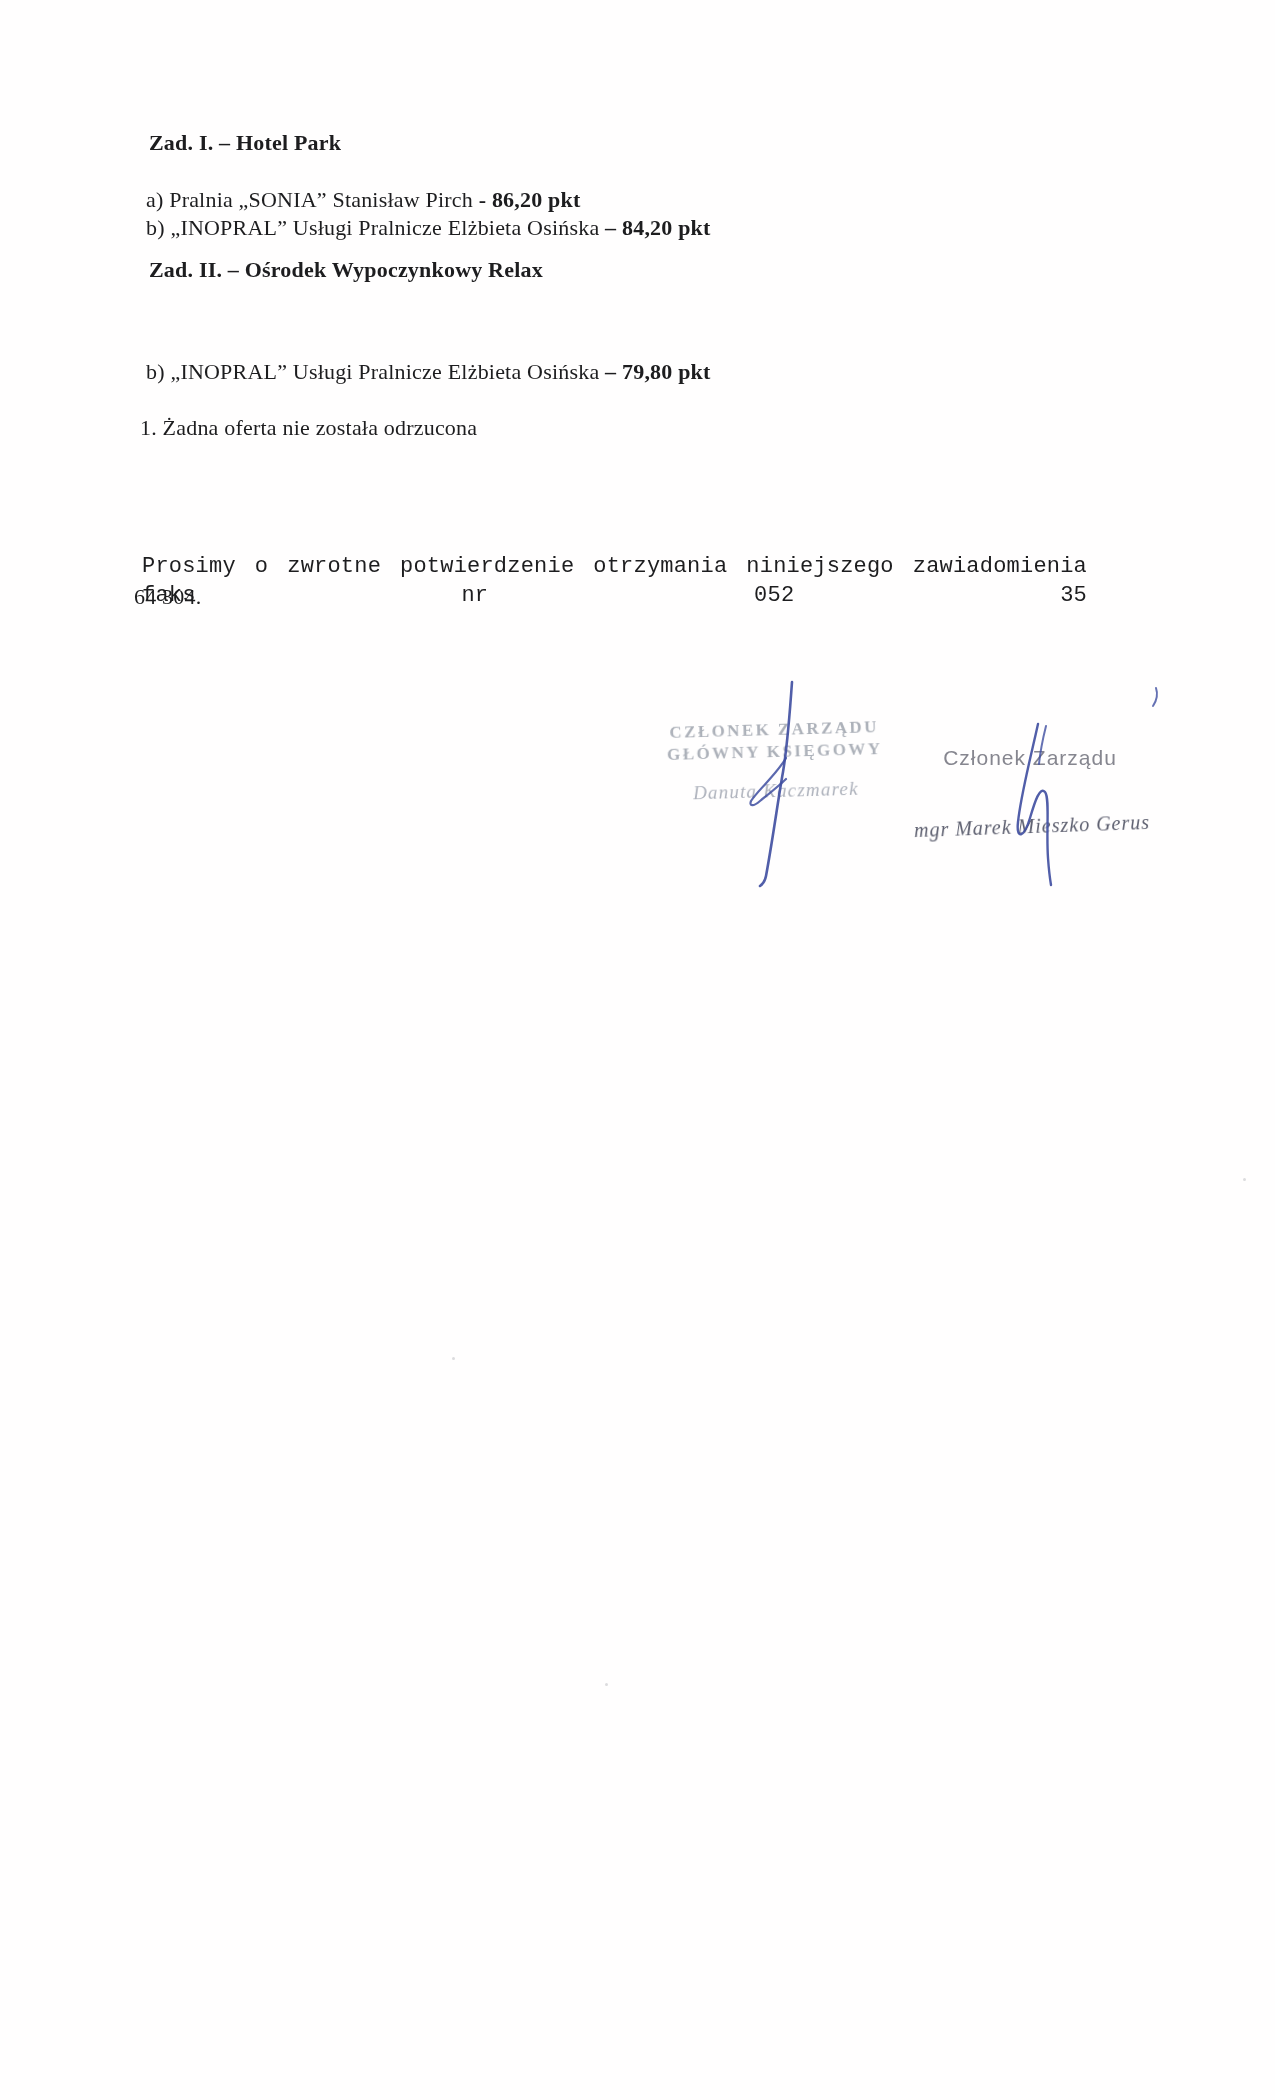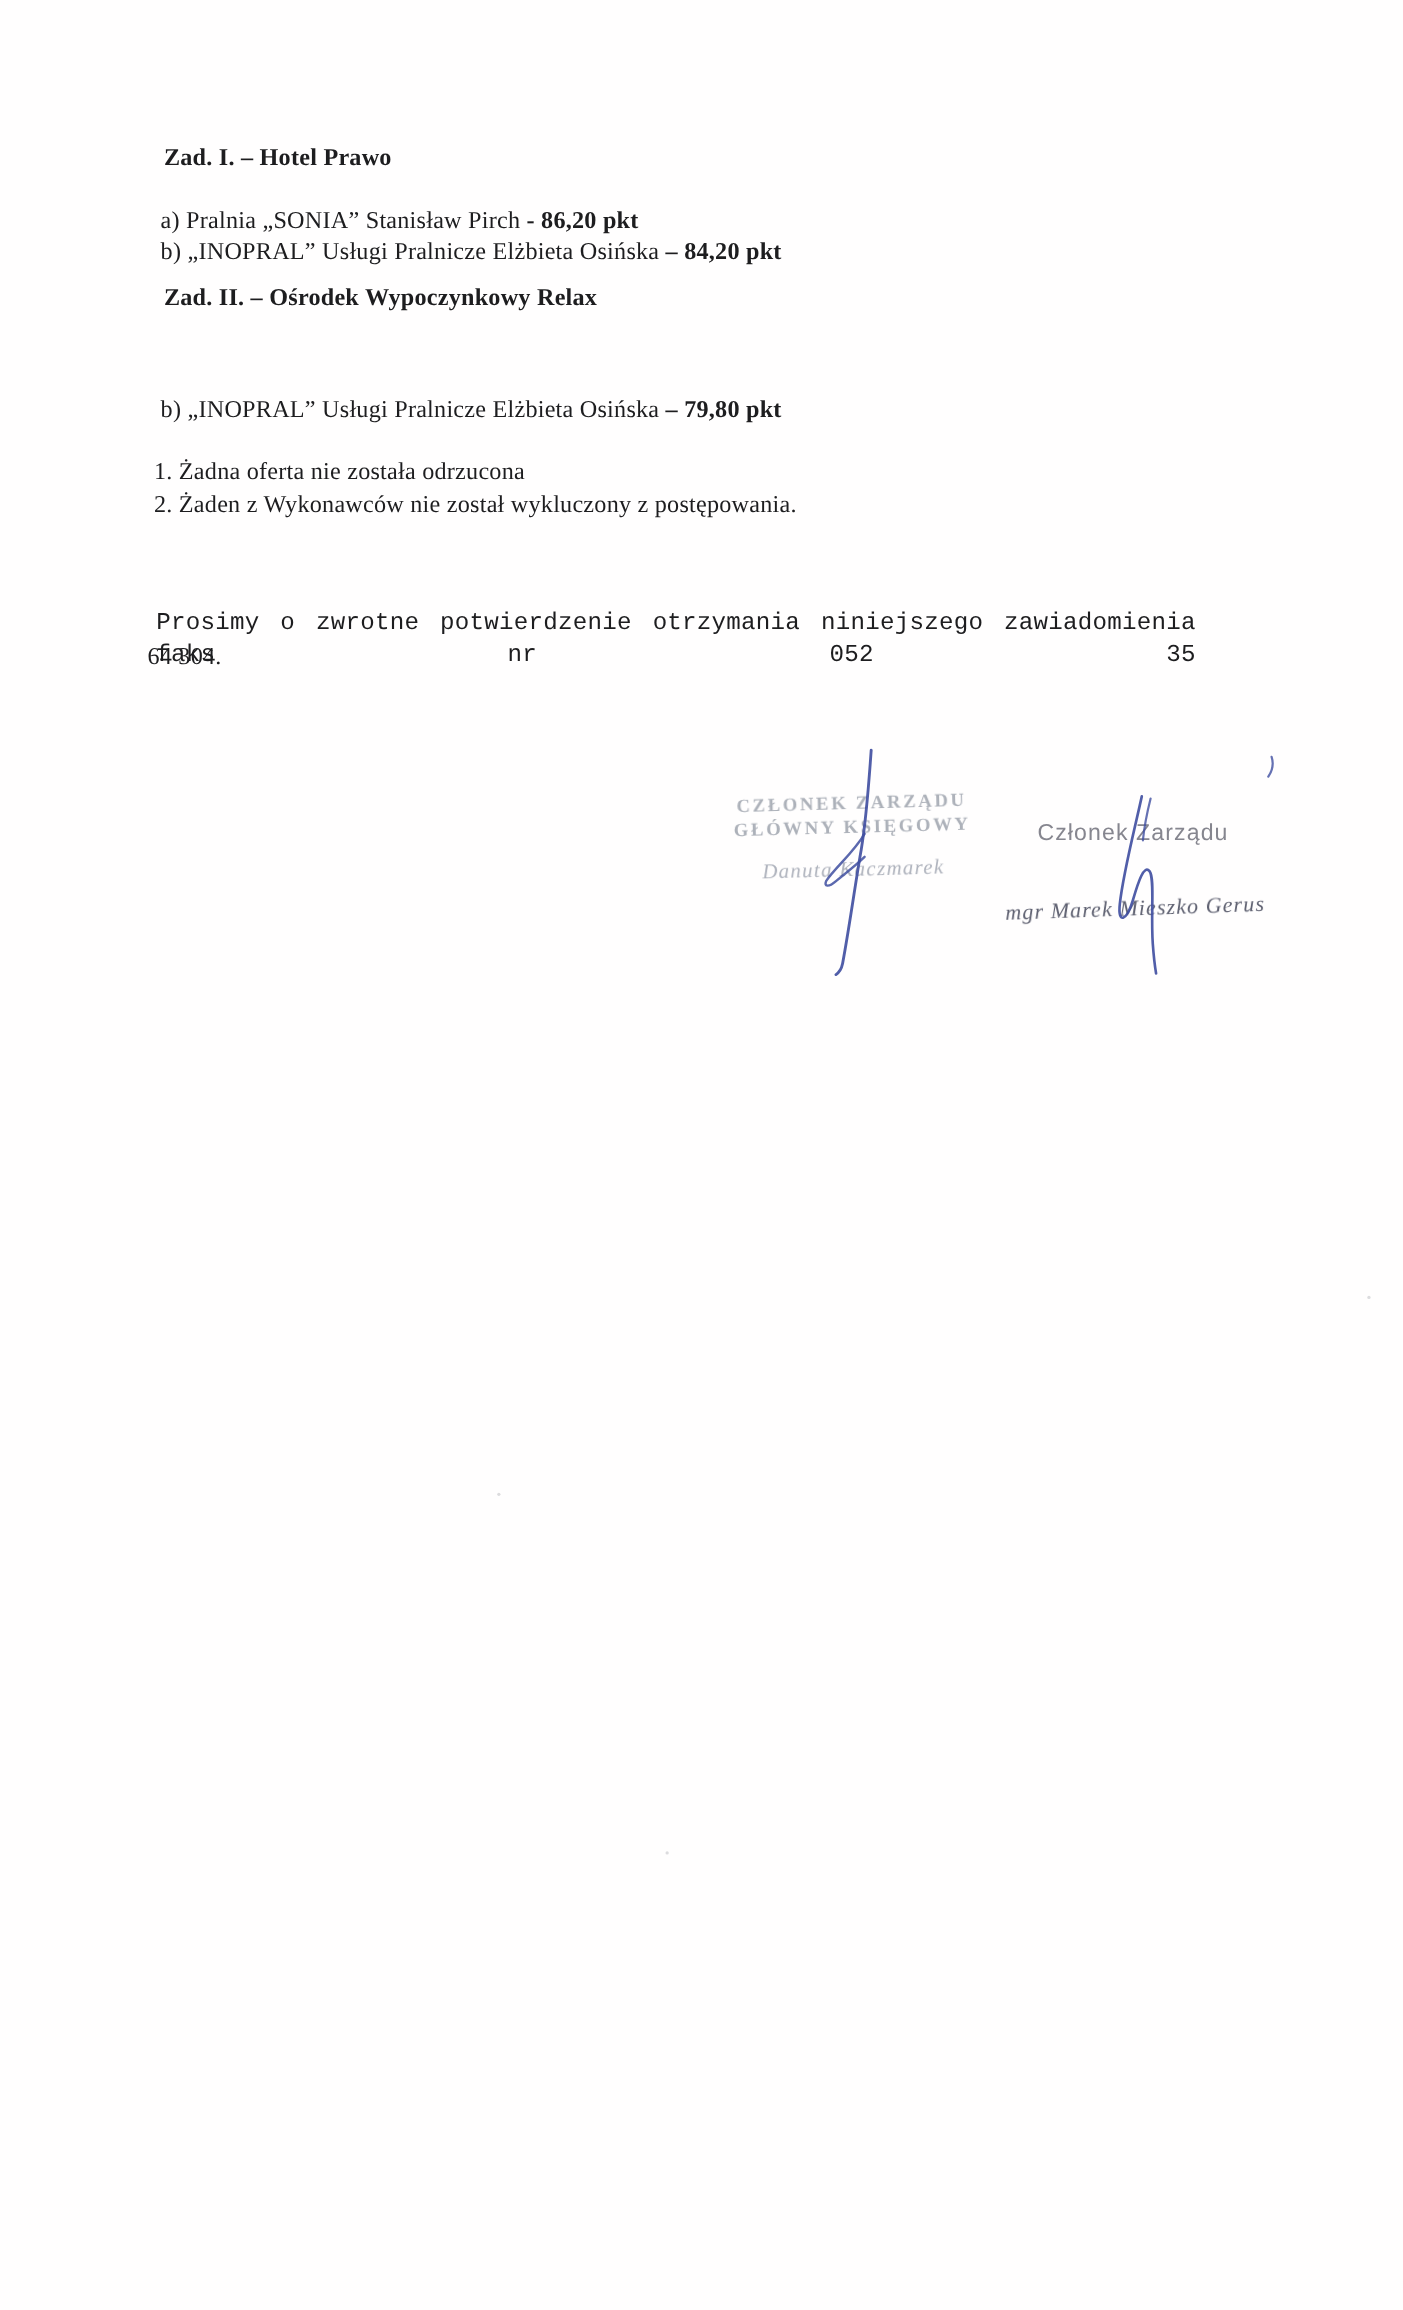--- a/index.html
+++ b/index.html
@@ -79,37 +79,36 @@
     position:absolute;
     width:3px;height:3px;border-radius:50%;
     background:#dcdcde;
   }
 </style>
 </head>
 <body>
 
 <div class="page">
 
-  <div class="ln b" style="left:149px;top:128px">Zad. I. – Hotel Prawo</div>
+  <div class="ln b" style="left:149px;top:128px">Zad. I. – Hotel Park</div>
 
   <div class="ln" style="left:146px;top:185px">
     <span>a) Pralnia „SONIA” Stanisław Pirch </span><span class="b">- 86,20 pkt</span>
   </div>
   <div class="ln" style="left:146px;top:213px">
     <span>b) „INOPRAL” Usługi Pralnicze Elżbieta Osińska </span><span class="b">– 84,20 pkt</span>
   </div>
 
   <div class="ln b" style="left:149px;top:255px">Zad. II. – Ośrodek Wypoczynkowy Relax</div>
 
   <div class="ln" style="left:146px;top:357px">
     <span>b) „INOPRAL” Usługi Pralnicze Elżbieta Osińska </span><span class="b">– 79,80 pkt</span>
   </div>
 
   <div class="ln" style="left:140px;top:413px">1. Żadna oferta nie została odrzucona</div>
-  <div class="ln" style="left:140px;top:443px">2. Żaden z Wykonawców nie został wykluczony z postępowania.</div>
 
   <div class="ln just" style="left:142px;top:552px;width:945px">Prosimy o zwrotne potwierdzenie otrzymania niniejszego zawiadomienia faks nr 052 35</div>
   <div class="ln" style="left:134px;top:582px">64 304.</div>
 
   <div class="stamp-left">
     <div class="stamp-caps">CZŁONEK ZARZĄDU</div>
     <div class="stamp-caps">GŁÓWNY KSIĘGOWY</div>
     <div class="stamp-name">Danuta Kaczmarek</div>
   </div>
 

